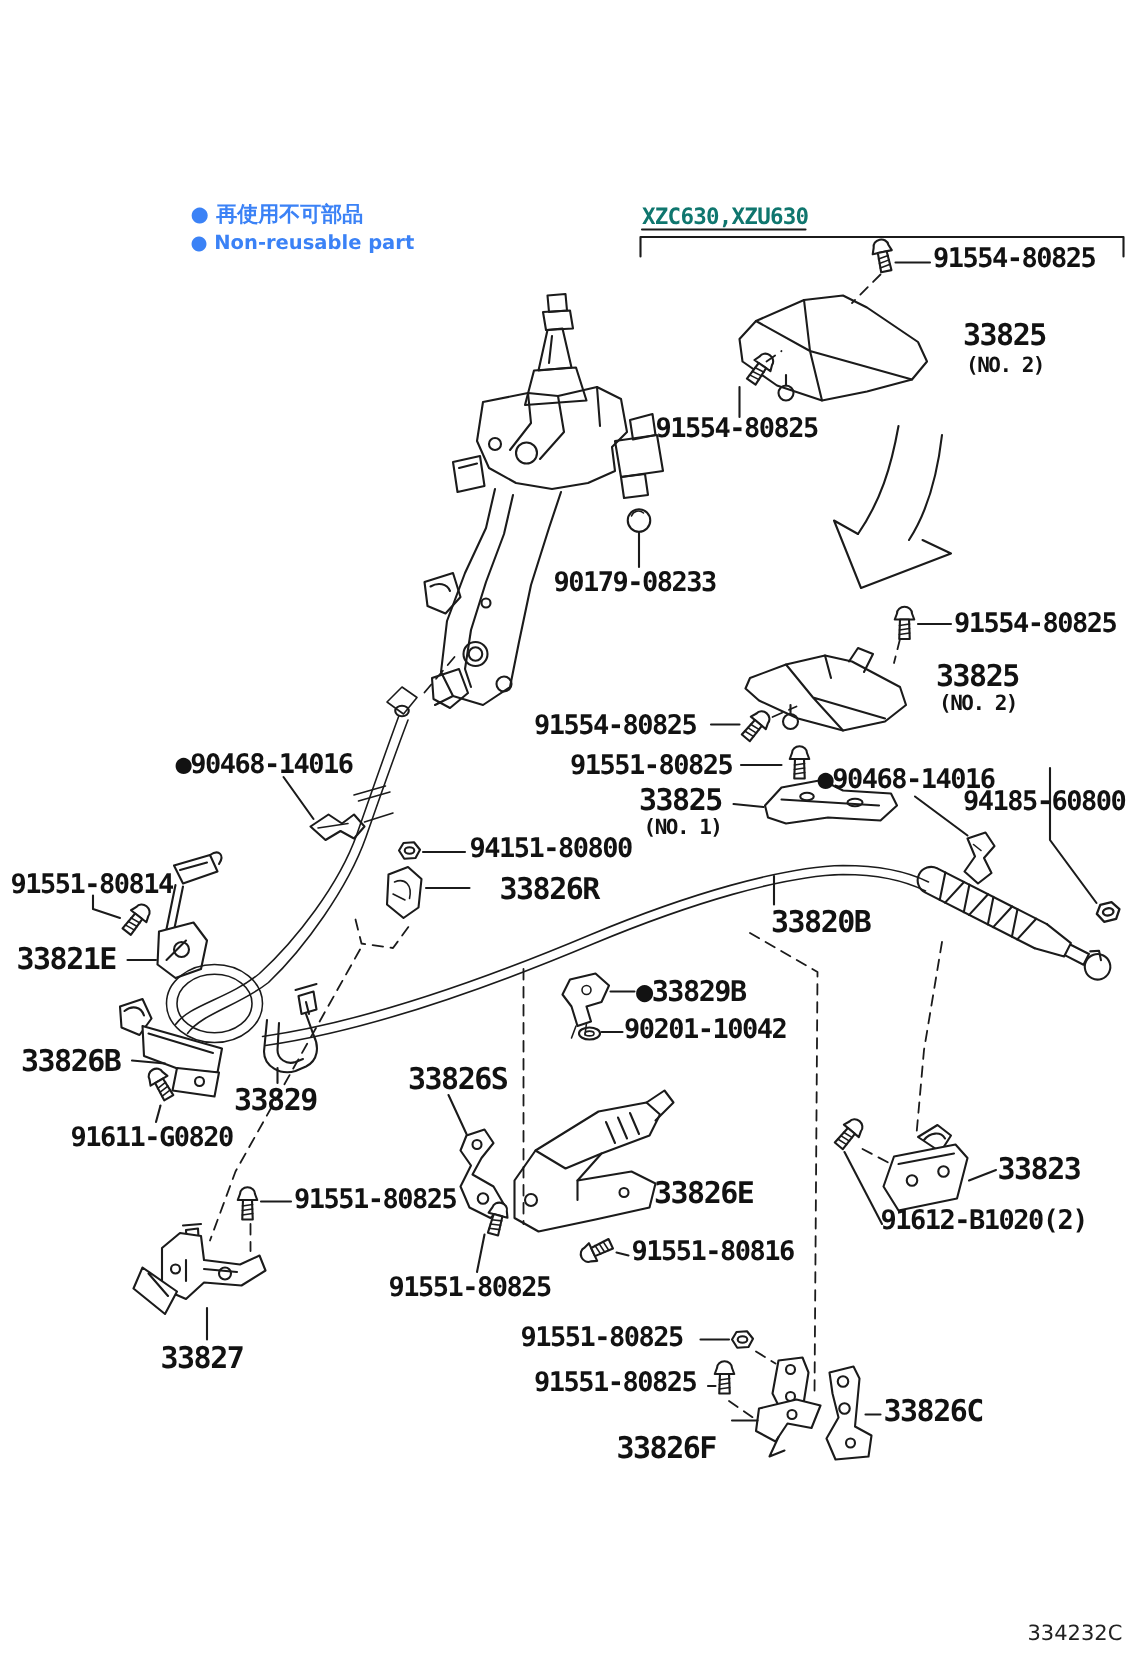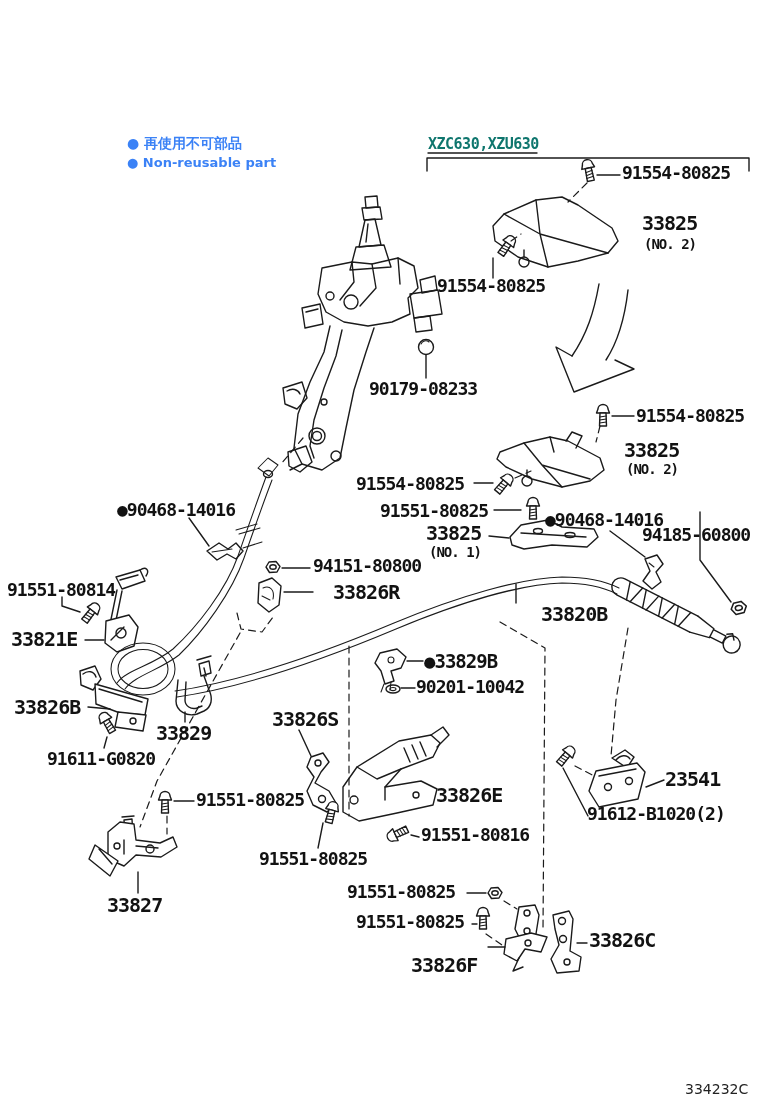--- a/index.html
+++ b/index.html
@@ -294,37 +294,37 @@
       <div class="part-label" style="left: 545px; top: 511px; font-size: 18px;">●90468-14016</div>
       <div class="part-label" style="left: 356px; top: 475px; font-size: 18px;">91554-80825</div>
       <div class="part-label" style="left: 380px; top: 502px; font-size: 18px;">91551-80825</div>
       <div class="part-label" style="left: 426px; top: 523px; font-size: 20px;">33825</div>
       <div class="part-label" style="left: 429px; top: 545px; font-size: 14px;">(NO. 1)</div>
       <div class="part-label" style="left: 117px; top: 501px; font-size: 18px;">●90468-14016</div>
       <div class="part-label" style="left: 313px; top: 557px; font-size: 18px;">94151-80800</div>
       <div class="part-label" style="left: 316px; top: 582px; font-size: 20px; margin-left: 17px;">33826R</div>
       <div class="part-label" style="left: 7px; top: 581px; font-size: 18px; text-align: right;">91551-80814</div>
       <div class="part-label" style="left: 11px; top: 629px; font-size: 20px;">33821E</div>
-      <div class="part-label" style="left: 514px; top: 604px; font-size: 20px; margin-left: 27px;">33820B</div>
+      <div class="part-label" style="left: 514px; top: 604px; font-size: 20px;">33820B</div>
       <div class="part-label" style="left: 424px; top: 652px; font-size: 19px;">●33829B</div>
       <div class="part-label" style="left: 416px; top: 678px; font-size: 18px;">90201-10042</div>
       <div class="part-label" style="left: 14px; top: 697px; font-size: 20px;">33826B</div>
       <div class="part-label" style="left: 156px; top: 723px; font-size: 20px;">33829</div>
       <div class="part-label" style="left: 47px; top: 750px; font-size: 18px;">91611-G0820</div>
       <div class="part-label" style="left: 272px; top: 709px; font-size: 20px;">33826S</div>
       <div class="part-label" style="left: 196px; top: 791px; font-size: 18px;">91551-80825</div>
       <div class="part-label" style="left: 436px; top: 785px; font-size: 20px;">33826E</div>
       <div class="part-label" style="left: 421px; top: 826px; font-size: 18px;">91551-80816</div>
       <div class="part-label" style="left: 259px; top: 850px; font-size: 18px;">91551-80825</div>
       <div class="part-label" style="left: 107px; top: 895px; font-size: 20px;">33827</div>
       <div class="part-label" style="left: 347px; top: 883px; font-size: 18px;">91551-80825</div>
       <div class="part-label" style="left: 356px; top: 913px; font-size: 18px;">91551-80825</div>
       <div class="part-label" style="left: 411px; top: 935px; font-size: 20px; margin-top: 20px;">33826F</div>
       <div class="part-label" style="left: 589px; top: 930px; font-size: 20px;">33826C</div>
-      <div class="part-label" style="left: 665px; top: 769px; font-size: 20px;">23541</div>
+      <div class="part-label" style="left: 665px; top: 769px; font-size: 20px;">33823</div>
       <div class="part-label" style="left: 587px; top: 805px; font-size: 18px;">91612-B1020(2)</div>
     </div>
 
   <div id="legend-jp" class="legend-line">● 再使用不可部品</div>
   <div id="legend-en" class="legend-line">● Non-reusable part</div>
   <div id="model-code">XZC630,XZU630</div>
   <div id="diagram-code">334232C</div>
 </div>
 
 </body></html>

